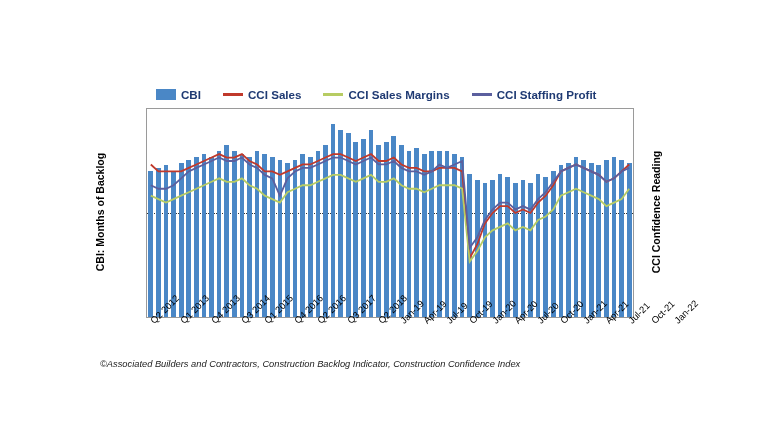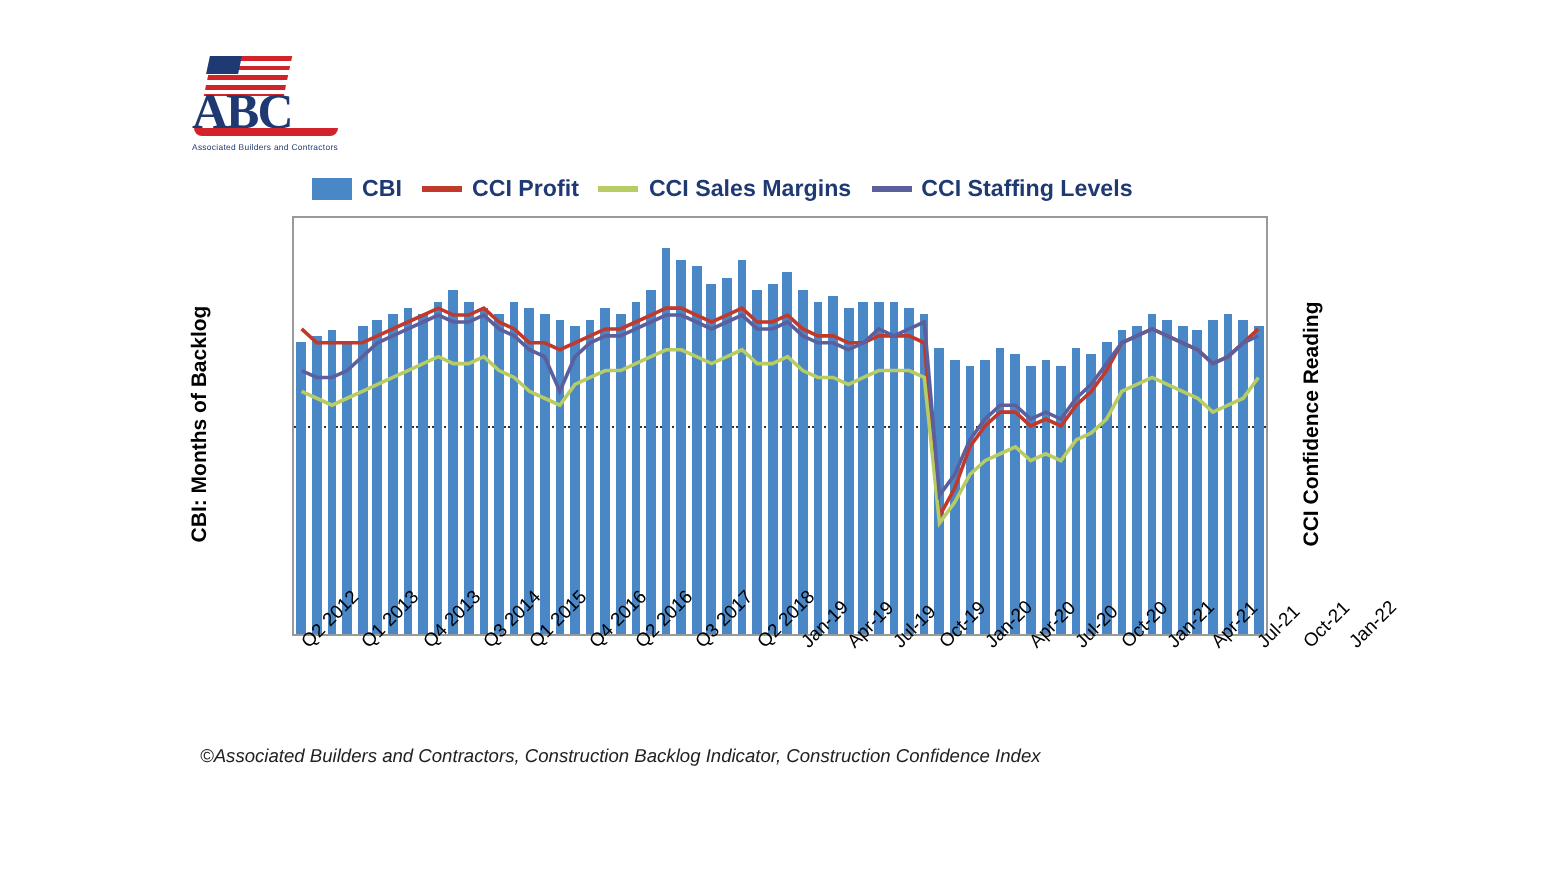--- a/index.html
+++ b/index.html
@@ -47,65 +47,54 @@
   #ylabel-right{position:absolute;left:552px;top:12px;height:208px;width:16px;}
   #ylabel-right span{position:absolute;left:50%;top:50%;transform:translate(-50%,-50%) rotate(-90deg);
      white-space:nowrap;font-size:10.5px;font-weight:bold;color:#000;}
 
   
   #xlabels{position:absolute;left:50px;top:222px;width:486px;height:46px;}
   .xtick{position:absolute;top:0;transform-origin:left top;transform:rotate(-45deg);
      font-size:9.4px;color:#000;white-space:nowrap;}
 
   
-  #legend{position:absolute;left:60px;top:-12px;width:520px;height:20px;display:flex;align-items:center;gap:10px;}
+  #legend{position:absolute;left:60px;top:-12px;width:520px;height:20px;display:flex;align-items:center;gap:22px;}
   .leg{display:flex;align-items:center;gap:5px;font-size:11.6px;font-weight:bold;color:#1f3a73;}
   .swatch-bar{width:20px;height:11px;background:#4a87c6;display:inline-block;}
   .swatch-line{width:20px;height:3px;display:inline-block;}
 
-  #footnote{position:absolute;left:100px;top:373px;width:620px;font-size:9.3px;
+  #footnote{position:absolute;left:100px;top:359px;width:620px;font-size:9.3px;
      font-style:italic;color:#222;}
 </style>
 </head>
 <body>
 
 <div id="page">
 
   <div id="header">
-    <div id="logo">
-      <div class="flag">
-        <div class="stripes"></div>
-        <div class="canton"></div>
-      </div>
-      <div class="abc">ABC</div>
-      <div class="abc">
-          <div class="swoosh"></div>
-        </div>
-      <div class="tag">Associated Builders and Contractors</div>
-    </div>
   </div>
 
   <div id="chart">
 
     <div id="legend">
       <div class="leg">
         <span class="swatch-bar"></span>
         <span>CBI</span>
       </div>
       <div class="leg">
         <span class="swatch-line" id="sw-sales" style="background: rgb(192, 57, 43);"></span>
-        <span>CCI Profit</span>
+        <span>CCI Sales</span>
       </div>
       <div class="leg">
         <span class="swatch-line" id="sw-margin" style="background: rgb(183, 204, 99);"></span>
         <span>CCI Sales Margins</span>
       </div>
       <div class="leg">
         <span class="swatch-line" id="sw-staff" style="background: rgb(91, 95, 158);"></span>
-        <span>CCI Staffing Levels</span>
+        <span>CCI Staffing Profit</span>
       </div>
     </div>
 
     <div id="ylabel-left">
       <span>CBI: Months of Backlog</span>
     </div>
     <div id="ylabel-right">
       <span>CCI Confidence Reading</span>
     </div>
 

